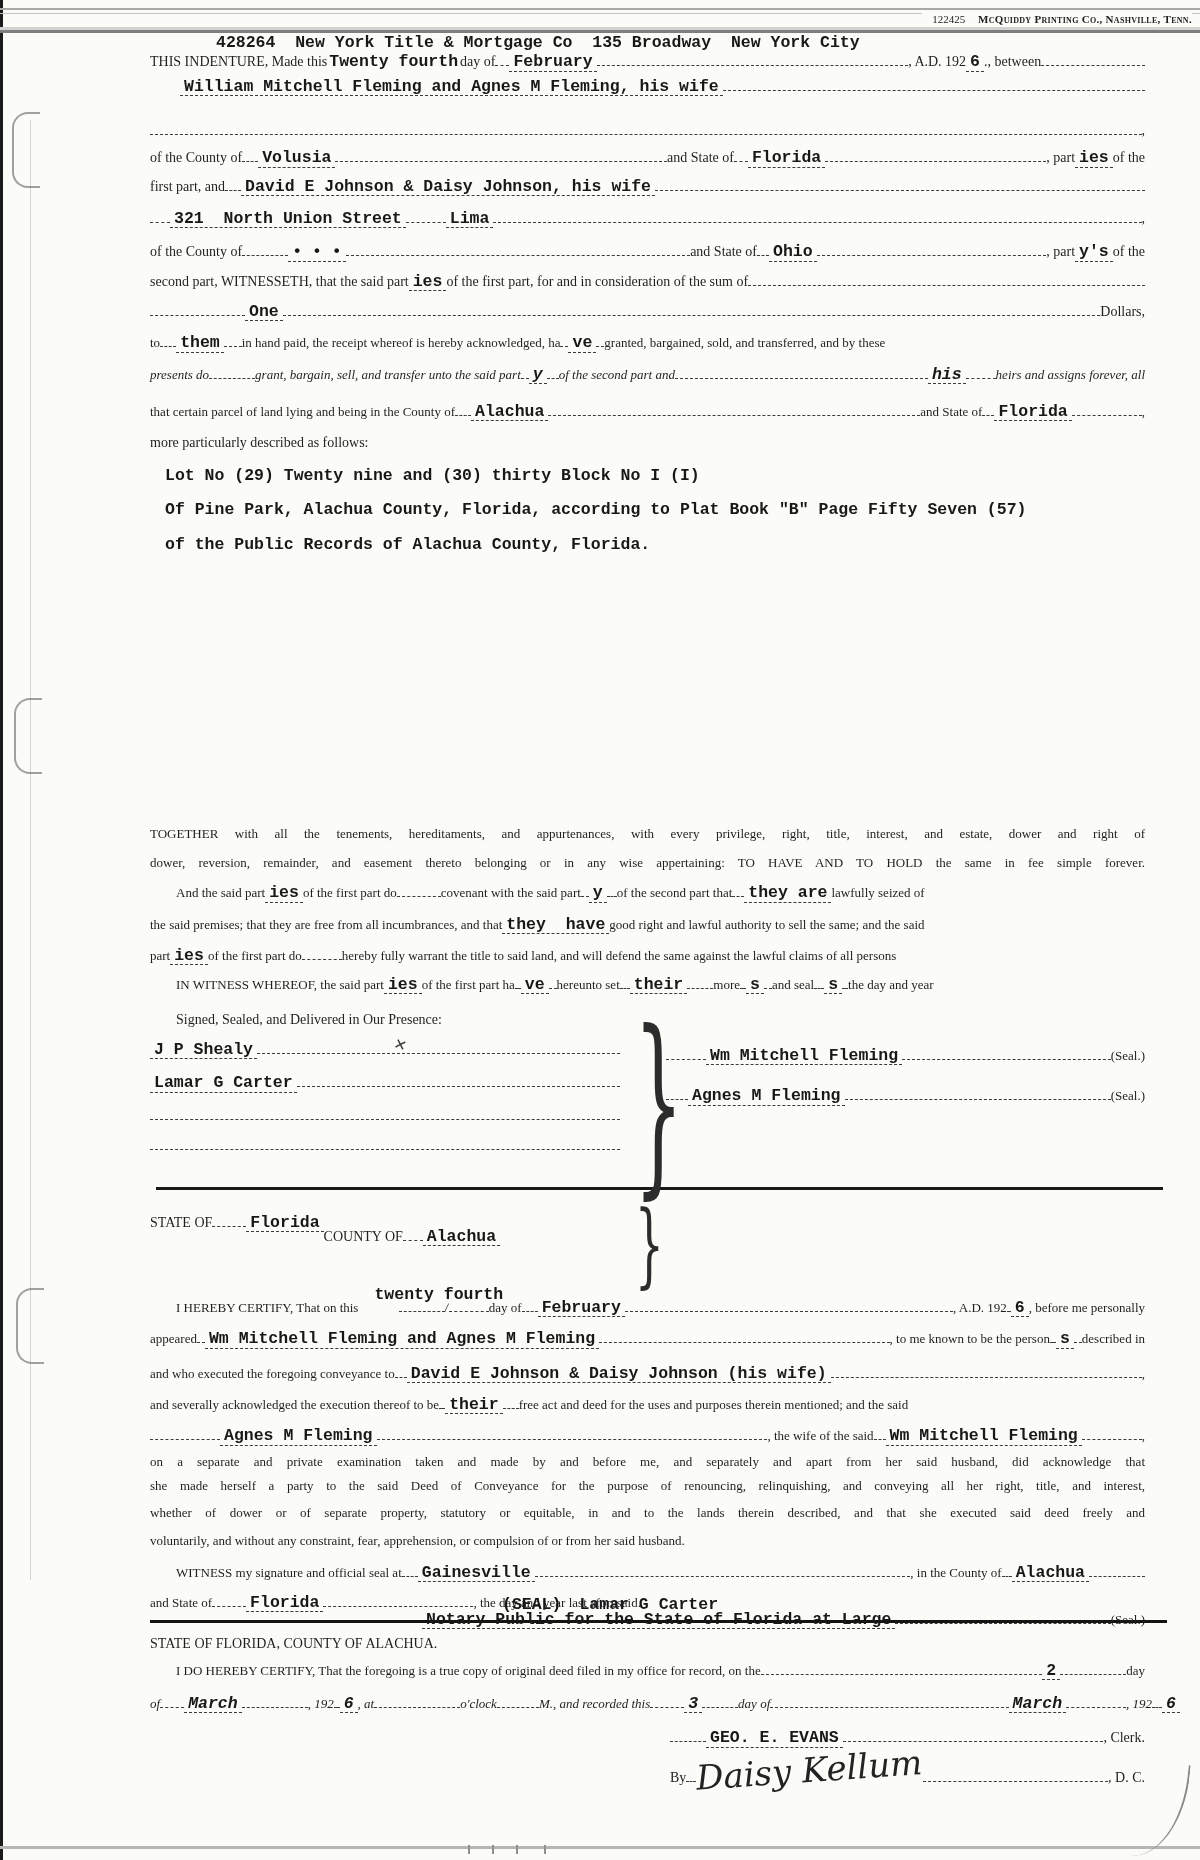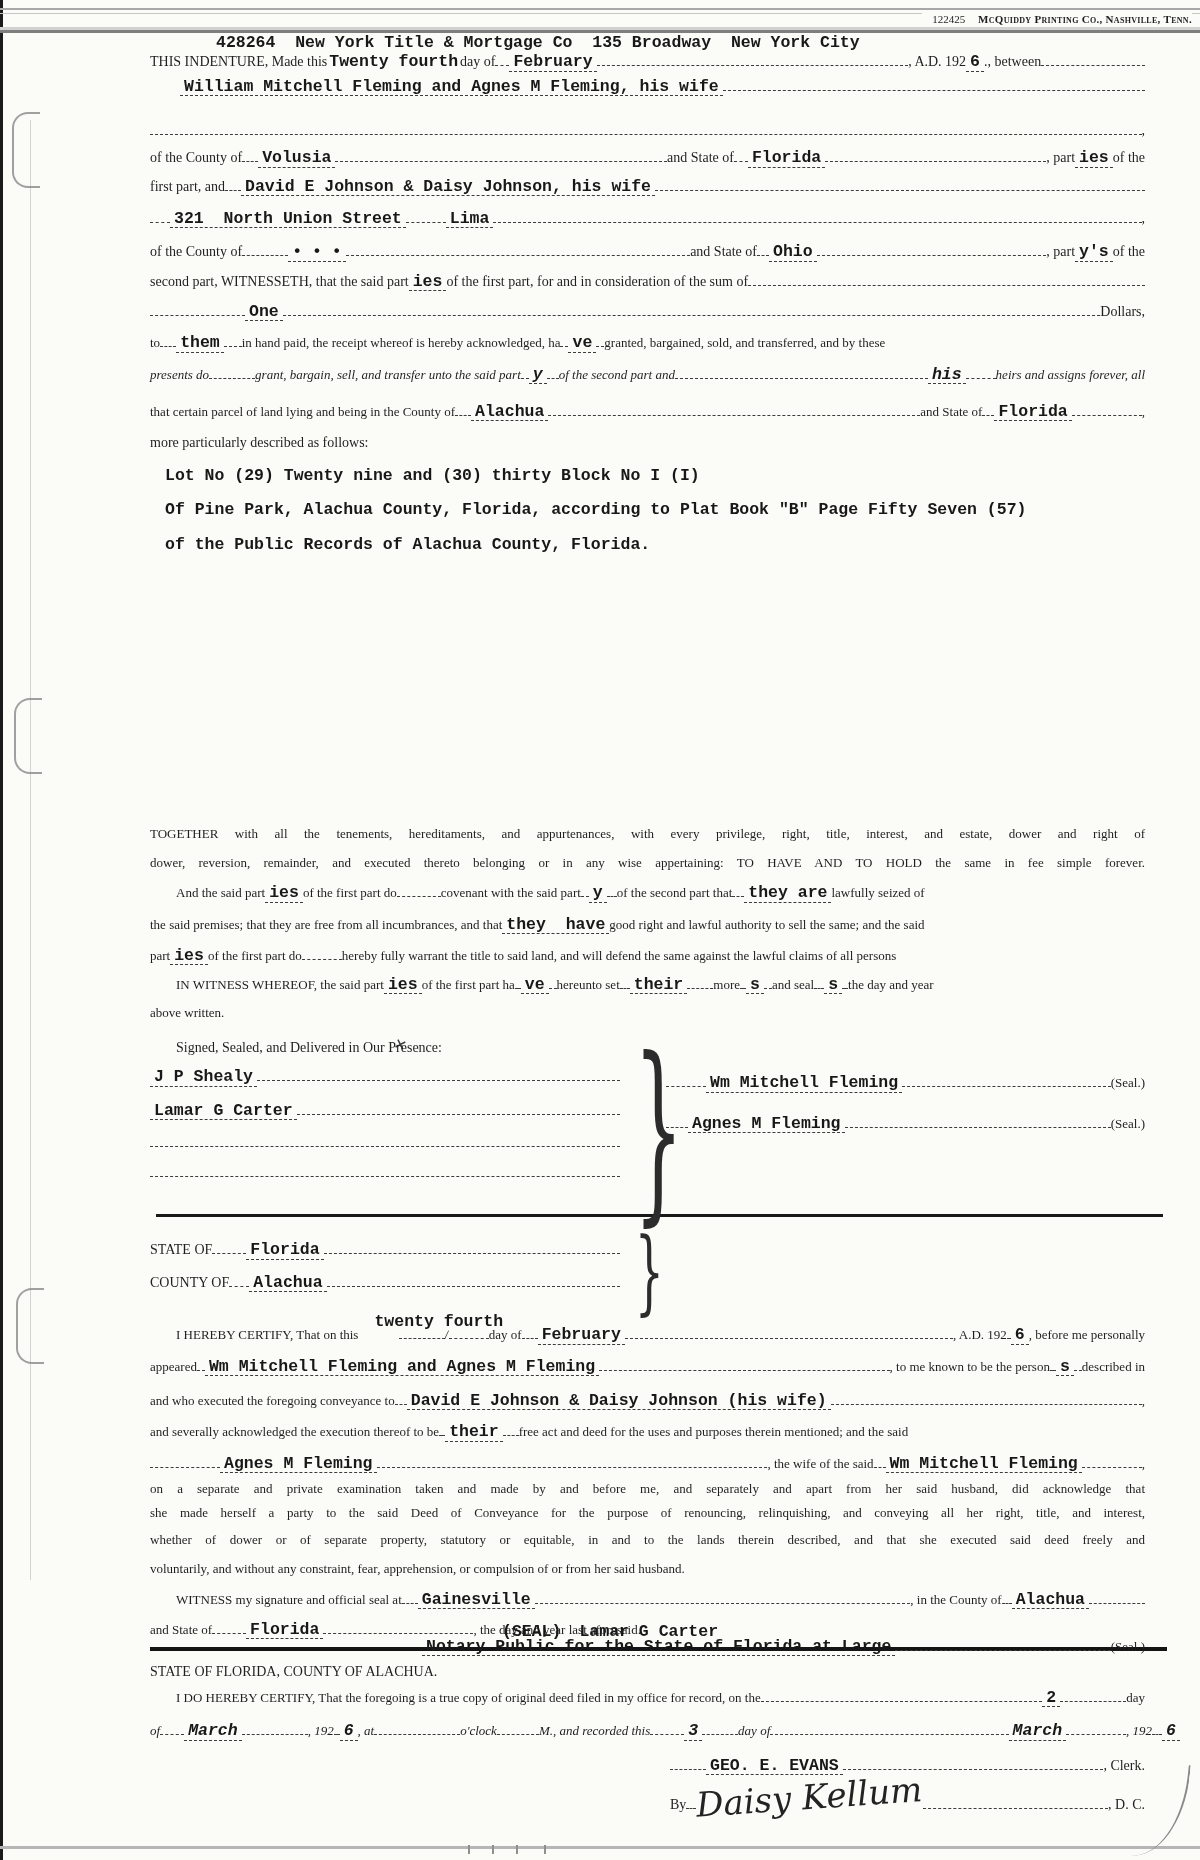--- a/index.html
+++ b/index.html
@@ -23,21 +23,21 @@
   .raise{position:relative;top:-13px;left:16px;margin-right:-88px;border:none;}
   .slash{font-size:19px;line-height:.6;transform:rotate(6deg);}
   .tight{padding:0 2px;}
   .rule-heavy{height:3px;background:#191919;margin:8px -18px 0 6px;}
   .rule-heavy2{height:3.5px;background:#141414;margin:-9px -22px 0 0;}
   .wit-row{display:flex;margin-top:12px;}
   .wit-left{width:470px;flex:0 0 auto;display:flex;flex-direction:column;}
   .wit-brace{width:46px;flex:0 0 auto;font-size:195px;line-height:.78;transform:scaleX(.4);transform-origin:center top;color:#2c2c2c;font-family:"DejaVu Serif",serif;margin-top:-14px;}
   .wit-right{flex:1;padding-top:6px;display:flex;flex-direction:column;}
   .sc-row{display:flex;margin-top:24px;}
-  .sc-left{width:470px;display:flex;flex-direction:column;}
+  .sc-left{width:470px;display:flex;flex-direction:row;}
   .sc-brace{font-size:92px;line-height:.75;transform:scaleX(.5);color:#2c2c2c;font-family:"DejaVu Serif",serif;margin-top:-4px;}
   .edge{position:absolute;left:0;top:0;width:3px;height:100%;background:#1b1b1b;}
   .edge2{position:absolute;left:30px;top:120px;height:1460px;width:1px;background:#d3d3cf;}
   .top-rule-a{position:absolute;top:8px;left:0;right:0;height:2px;background:#a8a8a8;}
   .top-rule-b{position:absolute;top:13px;left:0;right:0;height:1px;background:#c6c6c6;}
   .top-rule-c{position:absolute;top:30px;left:0;right:0;height:3px;background:#7e7e7e;box-shadow:0 -3px 0 #d2d2d2;}
   .imprint{position:absolute;top:13px;right:8px;font-size:11px;font-weight:700;background:#fbfbf8;padding-left:10px;}
   .imprint .num{margin-right:10px;font-weight:400;}
   .imprint .nm{font-variant:small-caps;letter-spacing:.3px;}
   .bmark{position:absolute;width:26px;height:72px;border:2px solid #7a7a7a;border-right:none;border-radius:16px 0 0 16px;opacity:.7;}
@@ -191,21 +191,21 @@
         <div class="line desc" style="margin-top: 17px;">
           <span class="sg t">Of Pine Park, Alachua County, Florida, according to Plat Book "B" Page Fifty Seven (57)</span>
         </div>
         <div class="line desc" style="margin-top: 18px;">
           <span class="sg t">of the Public Records of Alachua County, Florida.</span>
         </div>
         <div class="line small just" style="margin-top: 272px;">
           <span class="sg p blk">TOGETHER with all the tenements, hereditaments, and appurtenances, with every privilege, right, title, interest, and estate, dower and right of</span>
         </div>
         <div class="line small just" style="margin-top: 13px;">
-          <span class="sg p blk">dower, reversion, remainder, and executed thereto belonging or in any wise appertaining: TO HAVE AND TO HOLD the same in fee simple forever.</span>
+          <span class="sg p blk">dower, reversion, remainder, and easement thereto belonging or in any wise appertaining: TO HAVE AND TO HOLD the same in fee simple forever.</span>
         </div>
         <div class="line small ind" style="margin-top: 13px;">
           <span class="sg p">And the said part</span>
           <span class="sg t u">ies</span>
           <span class="sg p">of the first part do</span>
           <span class="sg d" style="width: 44px;"></span>
           <span class="sg p">covenant with the said part</span>
           <span class="sg d" style="width: 8px;"></span>
           <span class="sg t u">y</span>
           <span class="sg d" style="width: 10px;"></span>
@@ -239,23 +239,20 @@
           <span class="sg d" style="width: 26px;"></span>
           <span class="sg p">more</span>
           <span class="sg d" style="width: 6px;"></span>
           <span class="sg t u">s</span>
           <span class="sg d" style="width: 8px;"></span>
           <span class="sg p">and seal</span>
           <span class="sg d" style="width: 10px;"></span>
           <span class="sg t u">s</span>
           <span class="sg d" style="width: 6px;"></span>
           <span class="sg p">the day and year</span>
-        </div>
-        <div class="line small" style="margin-top: 11px;">
-          <span class="sg p">above written.</span>
         </div>
         <div class="line ind" style="margin-top: 17px;">
           <span class="sg p">Signed, Sealed, and Delivered in Our Presence:</span>
         </div>
       </div>
 
     <div class="wit-row">
       <div class="wit-left">
           <div class="line">
             <span class="sg t u">J P Shealy</span>

